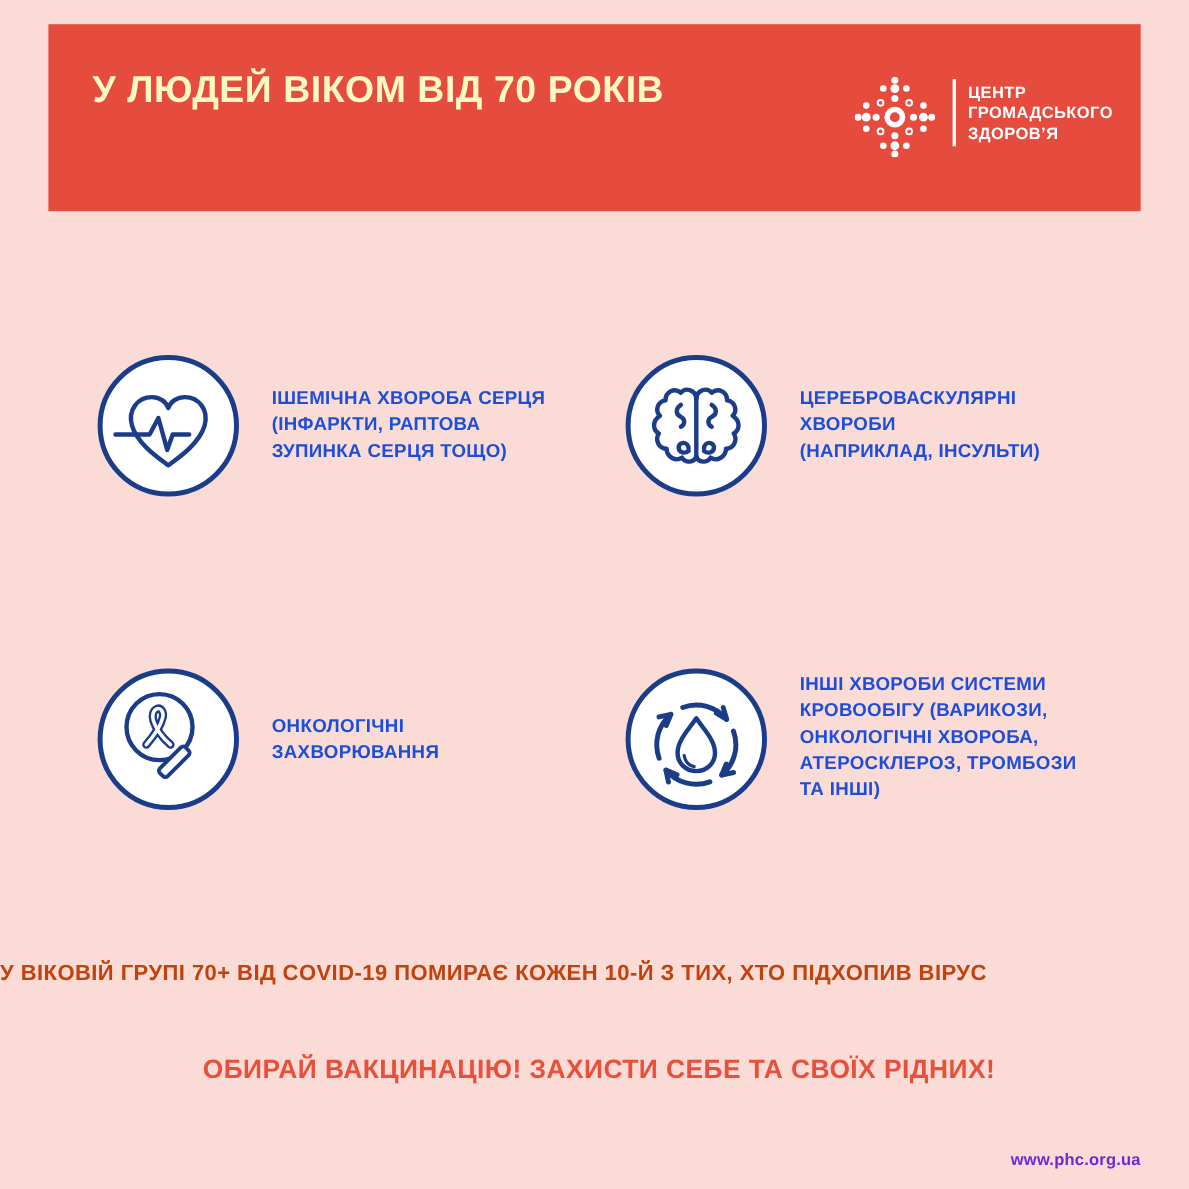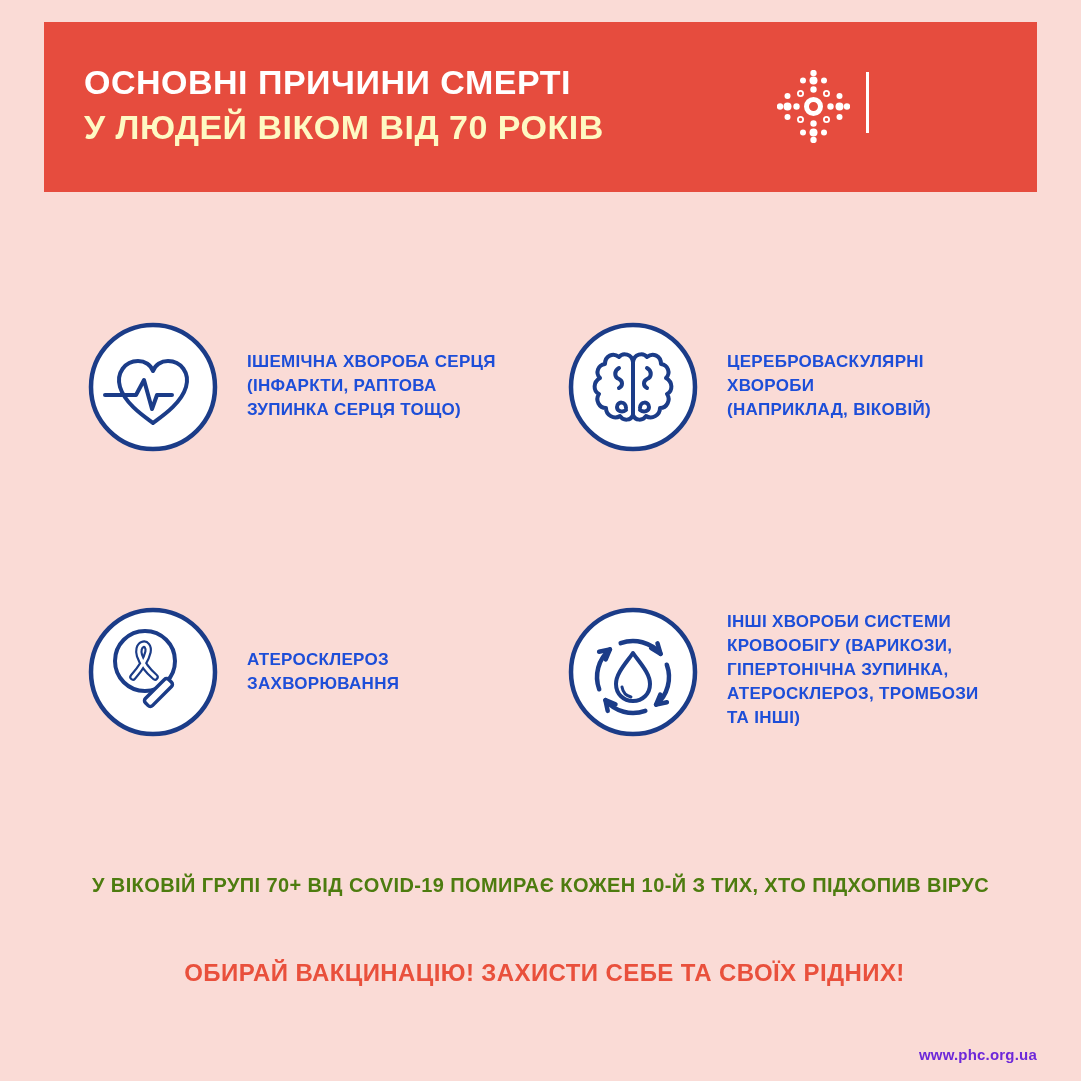--- a/index.html
+++ b/index.html
@@ -28,41 +28,40 @@
   #cicon1{left:88px;  top:322px;}
   #cicon2{left:568px; top:322px;}
   #cicon3{left:88px;  top:607px;}
   #cicon4{left:568px; top:607px;}
   #ctext1{left:247px; top:350px;}
   #ctext2{left:727px; top:350px;}
   #ctext3{left:247px; top:648px;}
   #ctext4{left:727px; top:610px;}
   
   .stat-line{
-    position:absolute; left:0; top:874px; width:100%; text-align:center;
-    color:#4d7c0f; font-weight:700; font-size:20px; letter-spacing:.4px;
+    position:absolute; left:0; top:874px; width:100%; 
+    color:#c2410c; font-weight:700; font-size:20px; letter-spacing:.4px;
   }
   .cta-line{
     position:absolute; left:4px; top:959px; width:100%; text-align:center;
     color:#E9503C; font-weight:700; font-size:24px; letter-spacing:.4px;
   }
   .website{
     position:absolute; right:44px; top:1046px;
     color:#6d28d9; font-weight:700; font-size:15px; letter-spacing:.2px;
   }
   svg{display:block;}
 </style>
 </head>
 <body>
 
 <div class="poster">
 
   <div class="band">
     <div class="title">
-      <div class="t1">ОСНОВНІ ПРИЧИНИ СМЕРТІ</div>
       <div class="t2">У ЛЮДЕЙ ВІКОМ ВІД 70 РОКІВ</div>
     </div>
 
     <div class="logo-icon">
       <svg width="73" height="73" viewBox="0 0 73 73" fill="#FFFFFF">
         <circle cx="36.5" cy="36.5" r="7" fill="none" stroke="#FFFFFF" stroke-width="5"></circle>
         <g id="arm">
           <circle cx="36.5" cy="19.5" r="3.2"></circle>
           <circle cx="36.5" cy="10.5" r="4"></circle>
           <circle cx="26" cy="10.5" r="3"></circle>
@@ -72,20 +71,23 @@
         <use href="#arm" transform="rotate(90 36.5 36.5)"></use>
         <use href="#arm" transform="rotate(180 36.5 36.5)"></use>
         <use href="#arm" transform="rotate(270 36.5 36.5)"></use>
         <circle cx="23.5" cy="23.5" r="2.6" fill="none" stroke="#FFFFFF" stroke-width="1.8"></circle>
         <circle cx="49.5" cy="23.5" r="2.6" fill="none" stroke="#FFFFFF" stroke-width="1.8"></circle>
         <circle cx="23.5" cy="49.5" r="2.6" fill="none" stroke="#FFFFFF" stroke-width="1.8"></circle>
         <circle cx="49.5" cy="49.5" r="2.6" fill="none" stroke="#FFFFFF" stroke-width="1.8"></circle>
       </svg>
     </div>
     <div class="logo-divider"></div>
+    <div class="logo-text">ЦЕНТР
+ГРОМАДСЬКОГО
+ЗДОРОВ’Я</div>
   </div>
 
   <div id="cicon1" class="circle-icon">
     <svg width="130" height="130" viewBox="0 0 130 130" fill="none" stroke="#1B3C88" stroke-linecap="round" stroke-linejoin="round">
       <circle cx="65" cy="65" r="62" fill="#FFFFFF" stroke-width="4.5"></circle>
       <path stroke-width="4" d="M65 101 C57 95 37 82 32 65 C28 51 37 39 50 39 C57 39 63 43 65 49 C67 43 73 39 80 39 C93 39 102 51 98 65 C93 82 73 95 65 101"></path>
       <polyline stroke-width="4" points="17,73 48,73 56,58 64,87 69,73 84,73"></polyline>
     </svg>
   </div>
   <div id="ctext1" class="cause-text">ІШЕМІЧНА ХВОРОБА СЕРЦЯ
@@ -101,34 +103,34 @@
           <path d="M58 86 C58 79 49 79 49 85 C49 89 54 91 58 88"></path>
           <path d="M51 46 C46 49 46 55 51 57 C55 59 55 64 51 66"></path>
         </g>
         <use href="#brainL" transform="translate(130 0) scale(-1 1)"></use>
         <line x1="65" y1="40" x2="65" y2="95"></line>
       </g>
     </svg>
   </div>
   <div id="ctext2" class="cause-text">ЦЕРЕБРОВАСКУЛЯРНІ
 ХВОРОБИ
-(НАПРИКЛАД, ВІКОВІЙ)</div>
+(НАПРИКЛАД, ІНСУЛЬТИ)</div>
 
   <div id="cicon3" class="circle-icon">
     <svg width="130" height="130" viewBox="0 0 130 130" fill="none" stroke="#1B3C88" stroke-linecap="round" stroke-linejoin="round">
       <circle cx="65" cy="65" r="62" fill="#FFFFFF" stroke-width="4.5"></circle>
       <circle cx="57" cy="54" r="30" stroke-width="4"></circle>
       <g transform="translate(80 76) rotate(45)">
         <rect x="-5" y="-3" width="10" height="33" rx="3" fill="#FFFFFF" stroke-width="3.5"></rect>
       </g>
       <path stroke-width="7.5" d="M45 70 C52 62 58 54 60 45 C61 40 58 36 54.5 37.5 C51 39 50 44 51.5 48.5 C54 56 60 64 67 70"></path>
       <path stroke="#FFFFFF" stroke-width="3.2" d="M45 70 C52 62 58 54 60 45 C61 40 58 36 54.5 37.5 C51 39 50 44 51.5 48.5 C54 56 60 64 67 70"></path>
     </svg>
   </div>
-  <div id="ctext3" class="cause-text">АТЕРОСКЛЕРОЗ
+  <div id="ctext3" class="cause-text">ОНКОЛОГІЧНІ
 ЗАХВОРЮВАННЯ</div>
 
   <div id="cicon4" class="circle-icon">
     <svg width="130" height="130" viewBox="0 0 130 130" fill="none" stroke="#1B3C88" stroke-linecap="round" stroke-linejoin="round">
       <circle cx="65" cy="65" r="62" fill="#FFFFFF" stroke-width="4.5"></circle>
       <path stroke-width="4" d="M65 46 C59 55 48 66 48 77 C48 87 55.5 94 65 94 C74.5 94 82 87 82 77 C82 66 71 55 65 46 Z"></path>
       <path stroke-width="3" d="M54 80 C55 86 59 89 63 90"></path>
       <g stroke-width="4.5">
         <path d="M52.7 36.2 A36 36 0 0 1 92.6 46.9"></path>
         <polyline points="83.2,41.2 92.6,46.9 89.5,36.3"></polyline>
@@ -136,21 +138,21 @@
         <polyline points="98.9,95.3 88.1,97.6 92.3,87.5"></polyline>
         <path d="M77.3 103.8 A36 36 0 0 1 37.4 93.1"></path>
         <polyline points="39.7,103.9 37.4,93.1 47.5,97.3"></polyline>
         <path d="M31.2 82.3 A36 36 0 0 1 41.9 42.4"></path>
         <polyline points="31.1,44.7 41.9,42.4 37.7,52.5"></polyline>
       </g>
     </svg>
   </div>
   <div id="ctext4" class="cause-text">ІНШІ ХВОРОБИ СИСТЕМИ
 КРОВООБІГУ (ВАРИКОЗИ,
-ГІПЕРТОНІЧНА ЗУПИНКА,
+ОНКОЛОГІЧНІ ХВОРОБА,
 АТЕРОСКЛЕРОЗ, ТРОМБОЗИ
 ТА ІНШІ)</div>
 
   <div class="stat-line">У ВІКОВІЙ ГРУПІ 70+ ВІД COVID-19 ПОМИРАЄ КОЖЕН 10-Й З ТИХ, ХТО ПІДХОПИВ ВІРУС</div>
   <div class="cta-line">ОБИРАЙ ВАКЦИНАЦІЮ! ЗАХИСТИ СЕБЕ ТА СВОЇХ РІДНИХ!</div>
   <div class="website">www.phc.org.ua</div>
 
 </div>
 
 </body></html>

